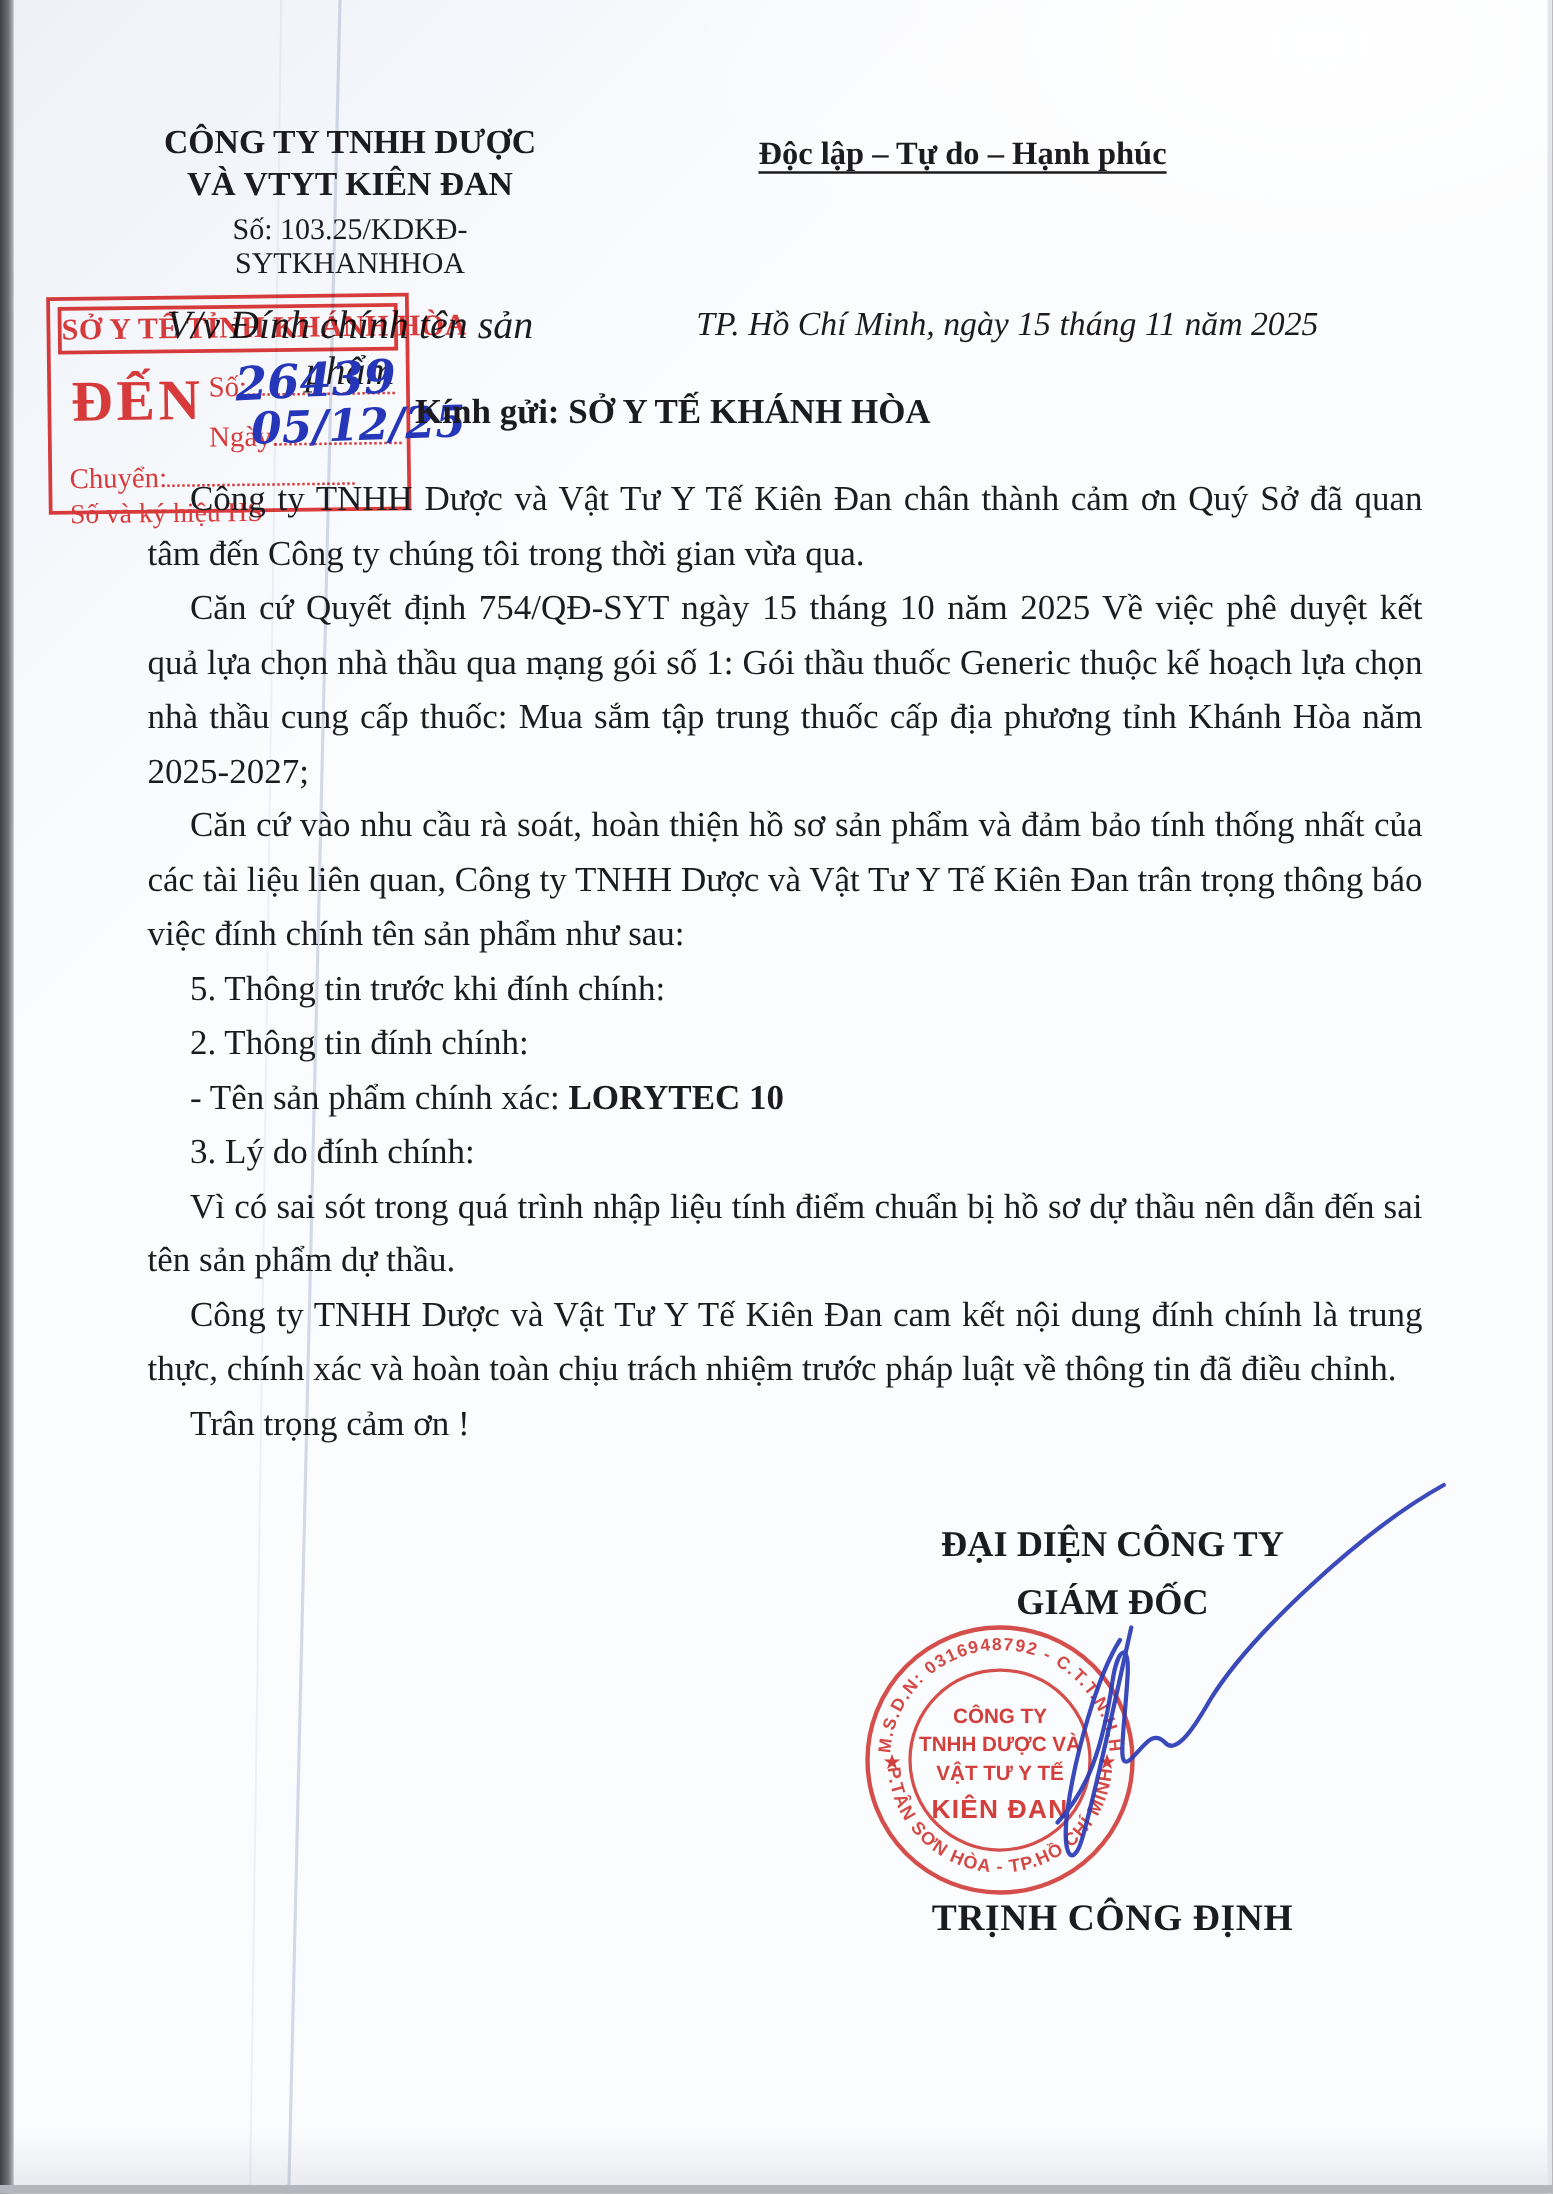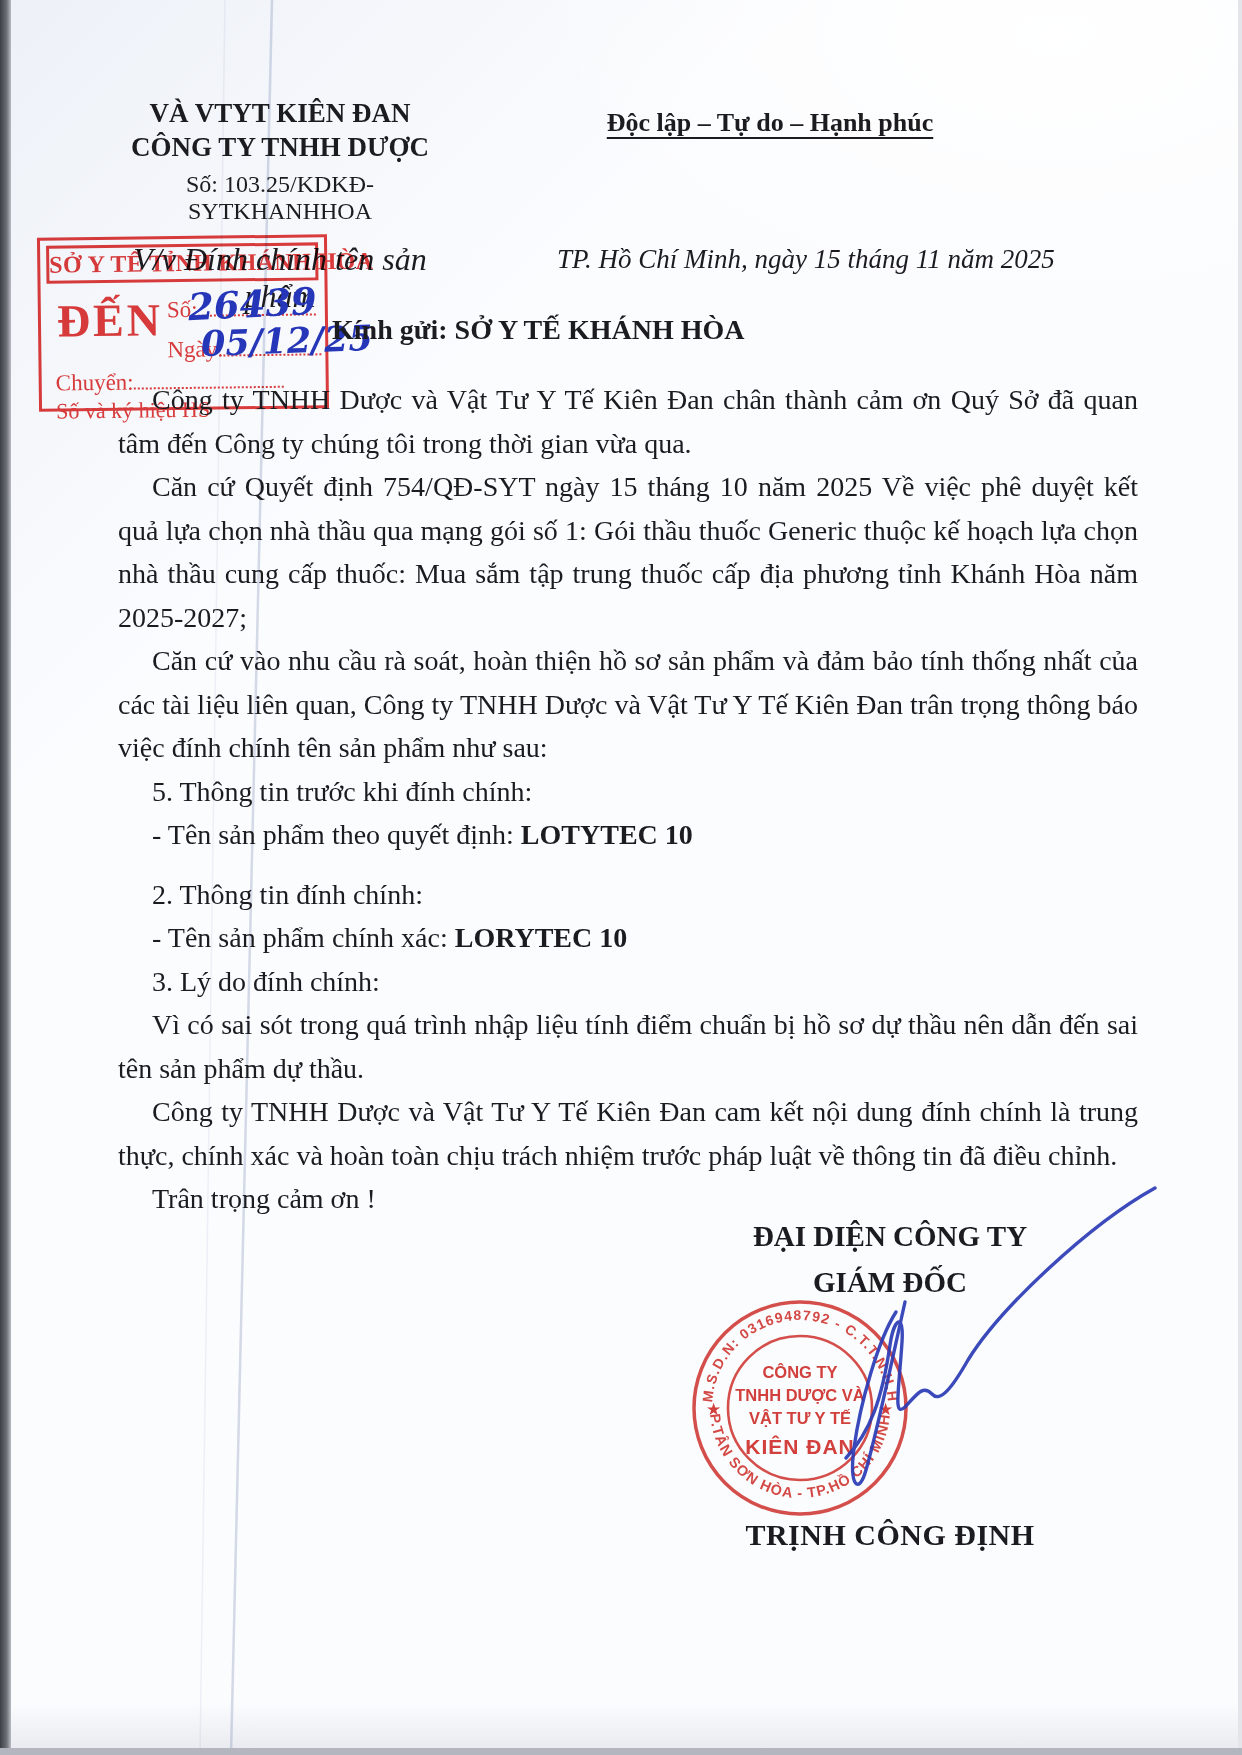--- a/index.html
+++ b/index.html
@@ -76,22 +76,22 @@
 <body>
 
 <div class="page">
 
   <svg class="fold-svg" width="1242" height="1755" viewBox="0 0 1242 1755">
     <line x1="272" y1="0" x2="231" y2="1755" stroke="rgba(120,135,180,0.30)" stroke-width="2.5"></line>
     <line x1="225" y1="0" x2="200" y2="1755" stroke="rgba(150,160,195,0.14)" stroke-width="1.5"></line>
   </svg>
 
   <div class="hdr-left">
+    <div class="l1">CÔNG TY TNHH DƯỢC</div>
     <div class="l1">VÀ VTYT KIÊN ĐAN</div>
-    <div class="l1">CÔNG TY TNHH DƯỢC</div>
     <div class="ref">Số: 103.25/KDKĐ-SYTKHANHHOA</div>
     <div class="subj">V/v Đính chính tên sản phẩm</div>
   </div>
 
   <div class="hdr-right">
     <div class="motto">Độc lập – Tự do – Hạnh phúc</div>
   </div>
 
   <div class="dateline">TP. Hồ Chí Minh, ngày 15 tháng 11 năm 2025</div>
 
@@ -114,21 +114,20 @@
   <span class="hand" style="left:188px; top:282px; font-size:37px; transform:rotate(-3deg);">26439</span>
   <span class="hand" style="left:201px; top:320px; font-size:35px; transform:rotate(-2deg);">05/12/25</span>
 
   <div class="kinhgui">Kính gửi: SỞ Y TẾ KHÁNH HÒA</div>
 
   <div class="body">
     <p>Công ty TNHH Dược và Vật Tư Y Tế Kiên Đan chân thành cảm ơn Quý Sở đã quan tâm đến Công ty chúng tôi trong thời gian vừa qua.</p>
     <p>Căn cứ Quyết định 754/QĐ-SYT ngày 15 tháng 10 năm 2025 Về việc phê duyệt kết quả lựa chọn nhà thầu qua mạng gói số 1: Gói thầu thuốc Generic thuộc kế hoạch lựa chọn nhà thầu cung cấp thuốc: Mua sắm tập trung thuốc cấp địa phương tỉnh Khánh Hòa năm 2025-2027;</p>
     <p>Căn cứ vào nhu cầu rà soát, hoàn thiện hồ sơ sản phẩm và đảm bảo tính thống nhất của các tài liệu liên quan, Công ty TNHH Dược và Vật Tư Y Tế Kiên Đan trân trọng thông báo việc đính chính tên sản phẩm như sau:</p>
     <p>5. Thông tin trước khi đính chính:</p>
-    <p class="sp"><span>- Tên sản phẩm theo quyết định: </span><span class="bold">LOTYTEC 10</span></p>
     <p>2. Thông tin đính chính:</p>
     <p><span>- Tên sản phẩm chính xác: </span><span class="bold">LORYTEC 10</span></p>
     <p>3. Lý do đính chính:</p>
     <p>Vì có sai sót trong quá trình nhập liệu tính điểm chuẩn bị hồ sơ dự thầu nên dẫn đến sai tên sản phẩm dự thầu.</p>
     <p>Công ty TNHH Dược và Vật Tư Y Tế Kiên Đan cam kết nội dung đính chính là trung thực, chính xác và hoàn toàn chịu trách nhiệm trước pháp luật về thông tin đã điều chỉnh.</p>
     <p>Trân trọng cảm ơn !</p>
   </div>
 
   <div class="signblock">
     <div class="rep">ĐẠI DIỆN CÔNG TY</div>

